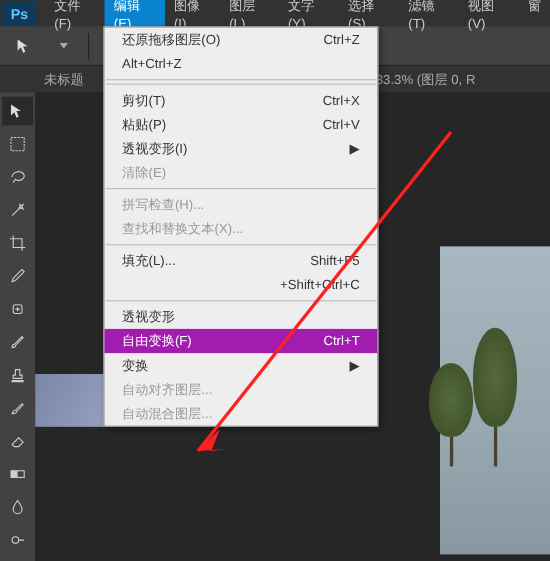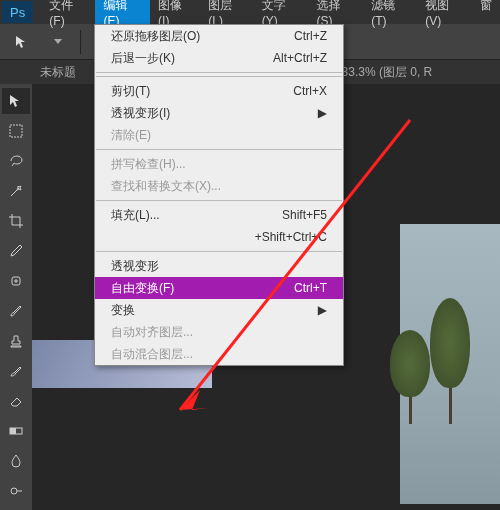--- a/index.html
+++ b/index.html
@@ -1,18 +1,18 @@
 <!DOCTYPE html>
 <html><head>
 <meta charset="utf-8">
 <style>
 *{margin:0;padding:0;box-sizing:border-box;font-family:"Microsoft YaHei",Arial,sans-serif;font-size:12px}
 body{width:500px;height:510px;background:#323232;overflow:hidden;position:relative}
 .menubar{height:24px;background:#323232;display:flex;align-items:center;padding-left:2px}
-.ps-logo{width:32px;height:22px;background:#103a5c;color:#5fc8f8;display:flex;align-items:center;justify-content:center;font-weight:normal;font-size:13px;margin-right:8px}
+.ps-logo{width:32px;height:22px;background:#103a5c;color:#5fc8f8;display:flex;align-items:center;justify-content:center;font-weight:bold;font-size:13px;margin-right:8px}
 .menu-item{color:#ccc;padding:4px 8px;cursor:pointer}
 .menu-item.active{background:#0a84d1;color:#fff}
 .options-bar{height:36px;background:#424242;border-bottom:1px solid #222;display:flex;align-items:center;padding:0 8px;gap:8px}
 .opt-icon{width:28px;height:28px;display:flex;align-items:center;justify-content:center;color:#ccc}
 .ic{width:16px;height:16px;display:inline-block}
 .sep{width:1px;height:24px;background:#222}
 .tabs{height:24px;background:#323232;display:flex;align-items:center;padding-left:40px;color:#aaa;overflow:hidden;white-space:nowrap}
 .tool-panel{position:absolute;left:0;top:84px;width:32px;background:#424242;display:flex;flex-direction:column;align-items:center;padding-top:4px;gap:4px}
 .tool{width:28px;height:26px;display:flex;align-items:center;justify-content:center;color:#ccc;cursor:pointer}
 .tool.active{background:#2a2a2a}
@@ -172,28 +172,31 @@
 </div>
 
 <div class="gradient-block"></div>
 
 <div class="dropdown" id="dropdown">
     <div class="dd-item">
       <span>还原拖移图层(O)</span>
       <span class="shortcut">Ctrl+Z</span>
     </div>
     <div class="dd-item">
-      <span>后退一步(K)</span>
       <span class="shortcut">Alt+Ctrl+Z</span>
     </div>
     <div class="dd-sep"></div>
     <div class="dd-sep"></div>
     <div class="dd-item">
       <span>剪切(T)</span>
       <span class="shortcut">Ctrl+X</span>
+    </div>
+    <div class="dd-item">
+      <span>粘贴(P)</span>
+      <span class="shortcut">Ctrl+V</span>
     </div>
     <div class="dd-item">
       <span>透视变形(I)</span>
       <span class="dd-arrow">▶</span>
     </div>
     <div class="dd-item disabled">
       <span>清除(E)</span>
     </div>
     <div class="dd-sep"></div>
     <div class="dd-item disabled">

